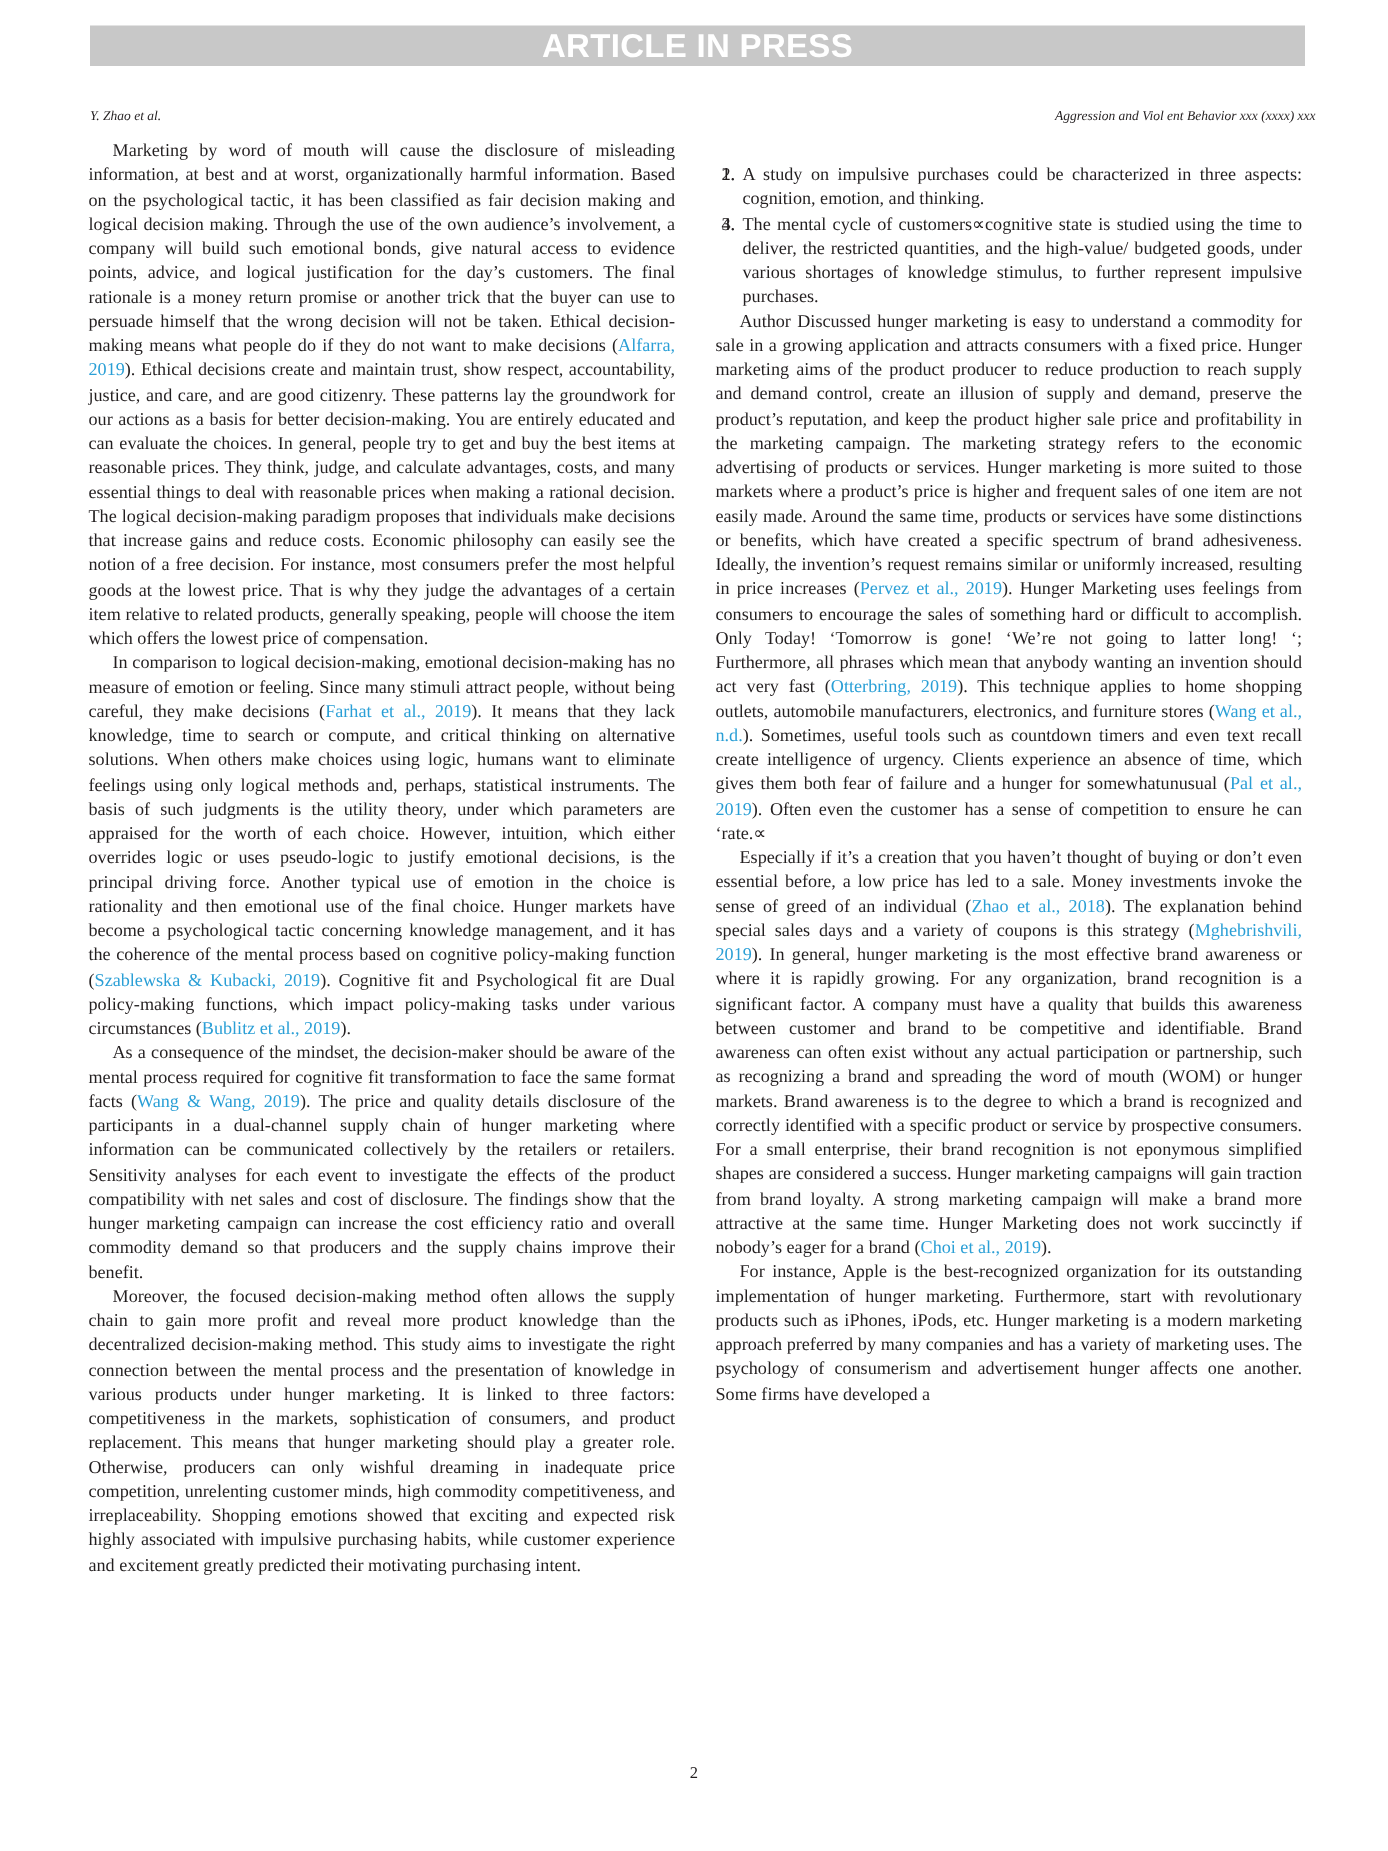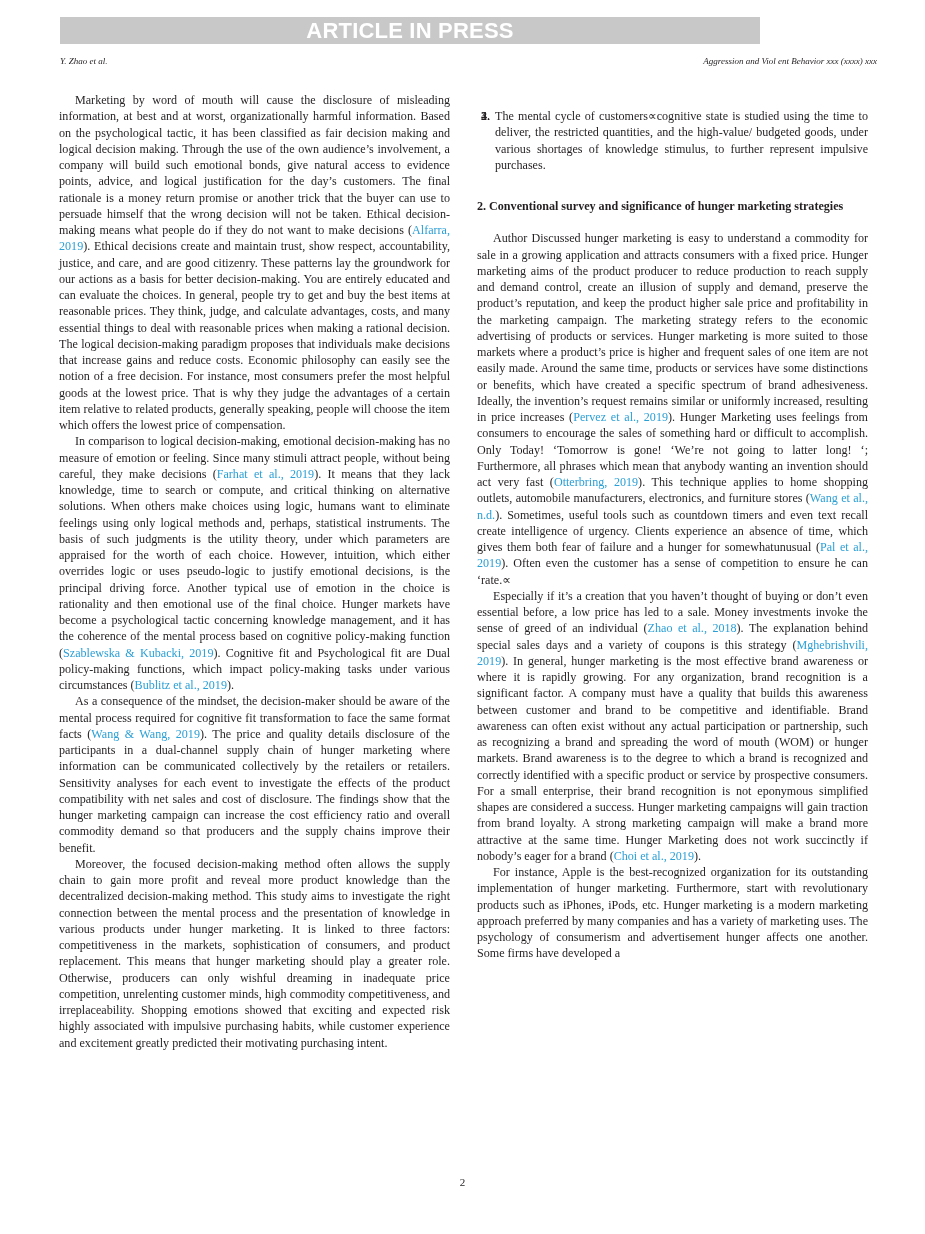--- a/index.html
+++ b/index.html
@@ -1,22 +1,22 @@
 <!DOCTYPE html>
 <html><head>
 <meta charset="utf-8">
 <style>
   html, body { margin: 0; padding: 0; background: #ffffff; }
   body { width: 925px; height: 1234px; position: relative; overflow: hidden;
          font-family: "DejaVu Serif", "Liberation Serif", serif; color: #231f20; }
-  .banner { position: absolute; left: 60px; top: 17px; width: 700px; height: 27px;
+  .banner { position: absolute; left: 60px; top: 17px; width: 810px; height: 27px;
             background: #c8c8c8; color: #ffffff; text-align: center;
             font-family: "Liberation Sans", "DejaVu Sans", sans-serif; font-weight: bold;
             font-size: 22px; line-height: 27px; letter-spacing: 0.2px; }
-  .running-head { position: absolute; top: 56px; font-family: "Liberation Serif", serif;
+  .running-head { position: absolute; top: 72px; font-family: "Liberation Serif", serif;
                   font-style: italic; font-size: 9px; color: #231f20; }
   .rh-left { left: 60px; }
   .rh-right { right: 48px; }
   .col { position: absolute; top: 92px; width: 391px; font-family: "Liberation Serif", serif;
          font-size: 12.1px; line-height: 16.25px; text-align: justify; hyphens: auto; }
   .col-left { left: 59px; }
   .col-right { left: 477px; }
   p { margin: 0; text-indent: 16px; }
   p.noindent { text-indent: 0; }
   a, .cite { color: #2a9fd6; text-decoration: none; }
@@ -39,23 +39,22 @@
 <div class="col col-left">
   <p class="noindent-first">Marketing by word of mouth will cause the disclosure of misleading information, at best and at worst, organizationally harmful information. Based on the psychological tactic, it has been classified as fair decision making and logical decision making. Through the use of the own audience’s involvement, a company will build such emotional bonds, give natural access to evidence points, advice, and logical justification for the day’s customers. The final rationale is a money return promise or another trick that the buyer can use to persuade himself that the wrong decision will not be taken. Ethical decision-making means what people do if they do not want to make decisions (<a class="cite">Alfarra, 2019</a>). Ethical decisions create and maintain trust, show respect, accountability, justice, and care, and are good citizenry. These patterns lay the groundwork for our actions as a basis for better decision-making. You are entirely educated and can evaluate the choices. In general, people try to get and buy the best items at reasonable prices. They think, judge, and calculate advantages, costs, and many essential things to deal with reasonable prices when making a rational decision. The logical decision-making paradigm proposes that individuals make decisions that increase gains and reduce costs. Economic philosophy can easily see the notion of a free decision. For instance, most consumers prefer the most helpful goods at the lowest price. That is why they judge the advantages of a certain item relative to related products, generally speaking, people will choose the item which offers the lowest price of compensation.</p>
   <p>In comparison to logical decision-making, emotional decision-making has no measure of emotion or feeling. Since many stimuli attract people, without being careful, they make decisions (<a class="cite">Farhat et al., 2019</a>). It means that they lack knowledge, time to search or compute, and critical thinking on alternative solutions. When others make choices using logic, humans want to eliminate feelings using only logical methods and, perhaps, statistical instruments. The basis of such judgments is the utility theory, under which parameters are appraised for the worth of each choice. However, intuition, which either overrides logic or uses pseudo-logic to justify emotional decisions, is the principal driving force. Another typical use of emotion in the choice is rationality and then emotional use of the final choice. Hunger markets have become a psychological tactic concerning knowledge management, and it has the coherence of the mental process based on cognitive policy-making function (<a class="cite">Szablewska &amp; Kubacki, 2019</a>). Cognitive fit and Psychological fit are  Dual policy-making functions,  which impact policy-making tasks under various circumstances (<a class="cite">Bublitz et al., 2019</a>).</p>
   <p>As a consequence of the mindset, the decision-maker should be aware of the mental process required for cognitive fit transformation to face the same format facts (<a class="cite">Wang &amp; Wang, 2019</a>). The price and quality details disclosure of the participants in a dual-channel supply chain of hunger marketing where information can be communicated collectively by the retailers or retailers. Sensitivity analyses for each event to investigate the effects of the product compatibility with net sales and cost of disclosure. The findings show that the hunger marketing campaign can increase the cost efficiency ratio and overall commodity demand so that producers and the supply chains improve their benefit.</p>
   <p>Moreover, the focused decision-making method often allows the supply chain to gain more profit and reveal more product knowledge than the decentralized decision-making method. This study aims to investigate the right connection between the mental process and the presentation of knowledge in various products under  hunger marketing.  It is linked to three factors: competitiveness in the markets, sophistication of consumers, and product replacement. This means that  hunger marketing  should play a greater role. Otherwise, producers can only wishful dreaming in inadequate price competition, unrelenting customer minds, high commodity competitiveness, and irreplaceability. Shopping emotions showed that exciting and expected risk highly associated with impulsive purchasing habits, while customer experience and excitement greatly predicted their motivating purchasing intent.</p>
 </div>
 
 <div class="col col-right">
   <ol>
     <li><span class="num">1.</span></li>
-    <li><span class="num">2.</span></li>
+    <li><span class="num">2.</span><span>A study on impulsive purchases could be characterized in three aspects: cognition, emotion, and thinking.</span></li>
     <li><span class="num">3.</span></li>
     <li><span class="num">4.</span><span>The mental cycle of customers∝cognitive state is studied using the time to deliver, the restricted quantities, and the high-value/ budgeted goods, under various shortages of knowledge stimulus, to further represent impulsive purchases.</span></li>
   </ol>
-  <h2>2.  Conventional survey and significance of hunger marketing strategies</h2>
   <p>Author Discussed hunger marketing is easy to understand a commodity for sale in a growing application and attracts consumers with a fixed price. Hunger marketing aims of the product producer to reduce production to reach supply and demand control, create an illusion of supply and demand, preserve the product’s reputation, and keep the product higher sale price and profitability in the marketing campaign. The marketing strategy refers to the economic advertising of products or services. Hunger marketing is more suited to those markets where a product’s price is higher and frequent sales of one item are not easily made. Around the same time, products or services have some distinctions or benefits, which have created a specific spectrum of brand adhesiveness. Ideally, the invention’s request remains similar or uniformly increased, resulting in price increases (<a class="cite">Pervez et al., 2019</a>). Hunger Marketing uses feelings from consumers to encourage the sales of something hard or difficult to accomplish. Only Today! ‘Tomorrow is gone! ‘We’re not going to latter long! ‘; Furthermore, all phrases which mean that anybody wanting an invention should act very fast (<a class="cite">Otterbring, 2019</a>). This technique applies to home shopping outlets, automobile manufacturers, electronics, and furniture stores (<a class="cite">Wang et al., n.d.</a>). Sometimes, useful tools such as countdown timers and even text recall create intelligence of urgency. Clients experience an absence of time, which gives them both fear of failure and a hunger for somewhatunusual (<a class="cite">Pal et al., 2019</a>). Often even the customer has a sense of competition to ensure he can ‘rate.∝</p>
   <p>Especially if it’s a creation that you haven’t thought of buying or don’t even essential before, a low price has led to a sale. Money investments invoke the sense of greed of an individual (<a class="cite">Zhao et al., 2018</a>). The explanation behind special sales days and a variety of coupons is this strategy (<a class="cite">Mghebrishvili, 2019</a>). In general, hunger marketing is the most effective brand awareness or where it is rapidly growing. For any organization, brand recognition is a significant factor. A company must have a quality that builds this awareness between customer and brand to be competitive and identifiable. Brand awareness can often exist without any actual participation or partnership, such as recognizing a brand and spreading the word of mouth (WOM) or hunger markets. Brand awareness is to the degree to which a brand is recognized and correctly identified with a specific product or service by prospective consumers. For a small enterprise, their brand recognition is not eponymous simplified shapes are considered a success. Hunger marketing campaigns will gain traction from brand loyalty. A strong marketing campaign will make a brand more attractive at the same time. Hunger Marketing does not work succinctly if nobody’s eager for a brand (<a class="cite">Choi et al., 2019</a>).</p>
   <p>For instance, Apple is the best-recognized organization for its outstanding implementation of hunger marketing. Furthermore, start with revolutionary products such as iPhones, iPods, etc. Hunger marketing is a modern marketing approach preferred by many companies and has a variety of marketing uses. The psychology of consumerism and advertisement hunger affects one another. Some firms have developed a</p>
 </div>
 
 <div class="page-number">2</div>
 
 </body></html>

